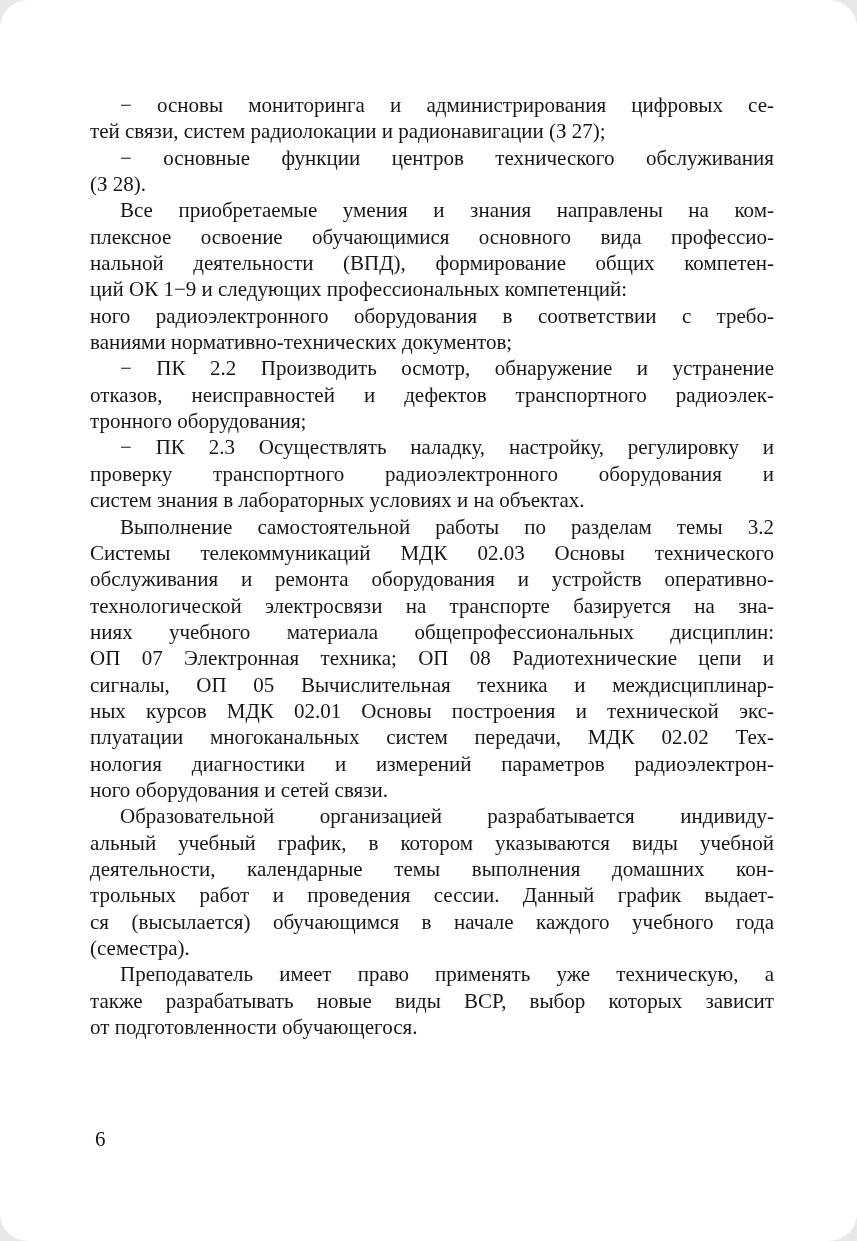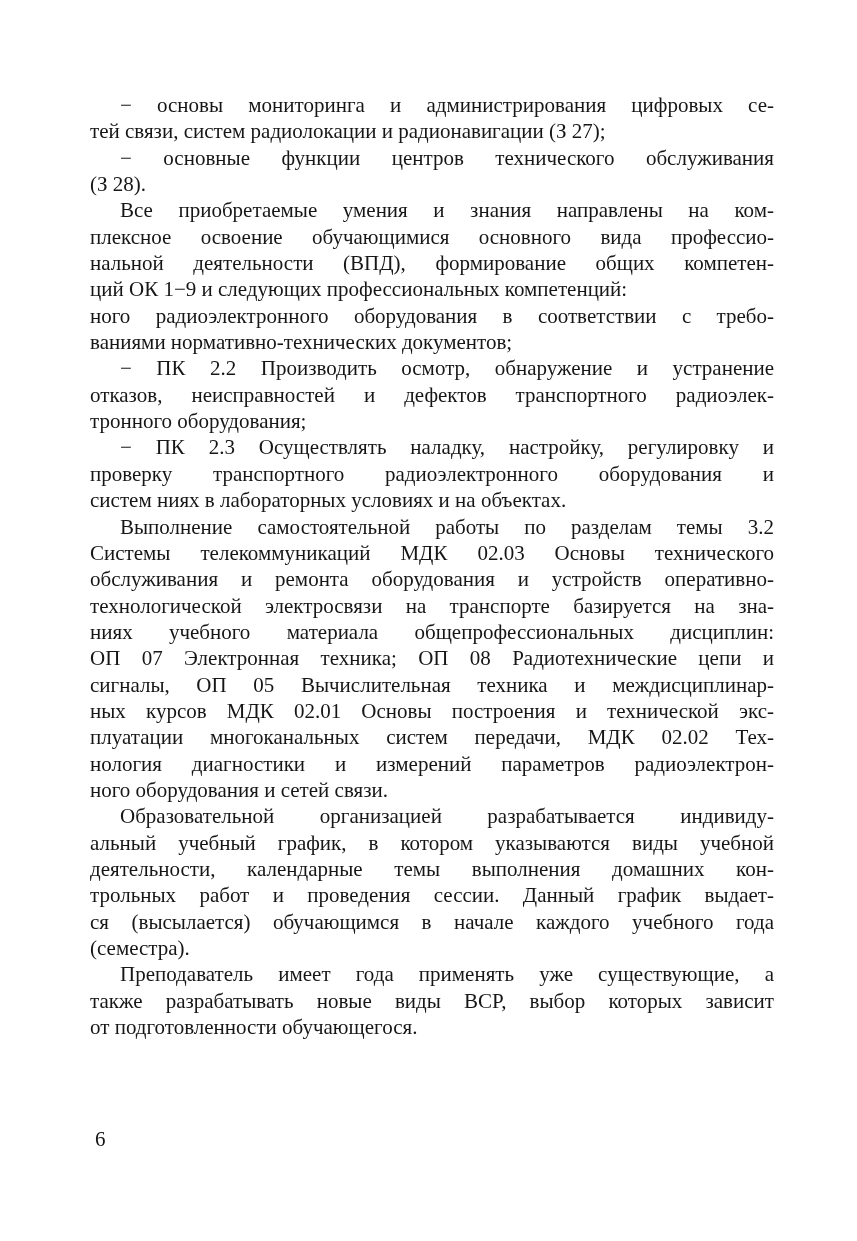--- a/index.html
+++ b/index.html
@@ -43,21 +43,21 @@
     position: absolute;
     left: 95px;
     top: 1126px;
     font-size: 21px;
     line-height: 26px;
   }
 </style>
 </head>
 <body>
 
-<div class="page" style="background: rgb(255, 255, 255); color: rgb(22, 22, 22);">
+<div class="page" style="background: rgb(255, 255, 255); color: rgb(22, 22, 22); border-radius: 28px;">
   <main class="text-block">
       <div class="paragraph">
         <div class="line first">− основы мониторинга и администрирования цифровых се-</div>
         <div class="line last">тей связи, систем радиолокации и радионавигации (З 27);</div>
       </div>
       <div class="paragraph">
         <div class="line first">− основные функции центров технического обслуживания</div>
         <div class="line last">(З 28).</div>
       </div>
       <div class="paragraph">
@@ -71,21 +71,21 @@
         <div class="line last">ваниями нормативно-технических документов;</div>
       </div>
       <div class="paragraph">
         <div class="line first">− ПК 2.2 Производить осмотр, обнаружение и устранение</div>
         <div class="line">отказов, неисправностей и дефектов транспортного радиоэлек-</div>
         <div class="line last">тронного оборудования;</div>
       </div>
       <div class="paragraph">
         <div class="line first">− ПК 2.3 Осуществлять наладку, настройку, регулировку и</div>
         <div class="line">проверку транспортного радиоэлектронного оборудования и</div>
-        <div class="line last">систем ниях в лабораторных условиях и на объектах.</div>
+        <div class="line last">систем знания в лабораторных условиях и на объектах.</div>
       </div>
       <div class="paragraph">
         <div class="line first">Выполнение самостоятельной работы по разделам темы 3.2</div>
         <div class="line">Системы телекоммуникаций МДК 02.03 Основы технического</div>
         <div class="line">обслуживания и ремонта оборудования и устройств оперативно-</div>
         <div class="line">технологической электросвязи на транспорте базируется на зна-</div>
         <div class="line">ниях учебного материала общепрофессиональных дисциплин:</div>
         <div class="line">ОП 07 Электронная техника; ОП 08 Радиотехнические цепи и</div>
         <div class="line">сигналы, ОП 05 Вычислительная техника и междисциплинар-</div>
         <div class="line">ных курсов МДК 02.01 Основы построения и технической экс-</div>
@@ -95,19 +95,19 @@
       </div>
       <div class="paragraph">
         <div class="line first">Образовательной организацией разрабатывается индивиду-</div>
         <div class="line">альный учебный график, в котором указываются виды учебной</div>
         <div class="line">деятельности, календарные темы выполнения домашних кон-</div>
         <div class="line">трольных работ и проведения сессии. Данный график выдает-</div>
         <div class="line">ся (высылается) обучающимся в начале каждого учебного года</div>
         <div class="line last">(семестра).</div>
       </div>
       <div class="paragraph">
-        <div class="line first">Преподаватель имеет года применять уже существующие, а</div>
+        <div class="line first">Преподаватель имеет право применять уже техническую, а</div>
         <div class="line">также разрабатывать новые виды ВСР, выбор которых зависит</div>
         <div class="line last">от подготовленности обучающегося.</div>
       </div>
     </main>
   <div class="page-number">6</div>
 </div>
 
 </body></html>

